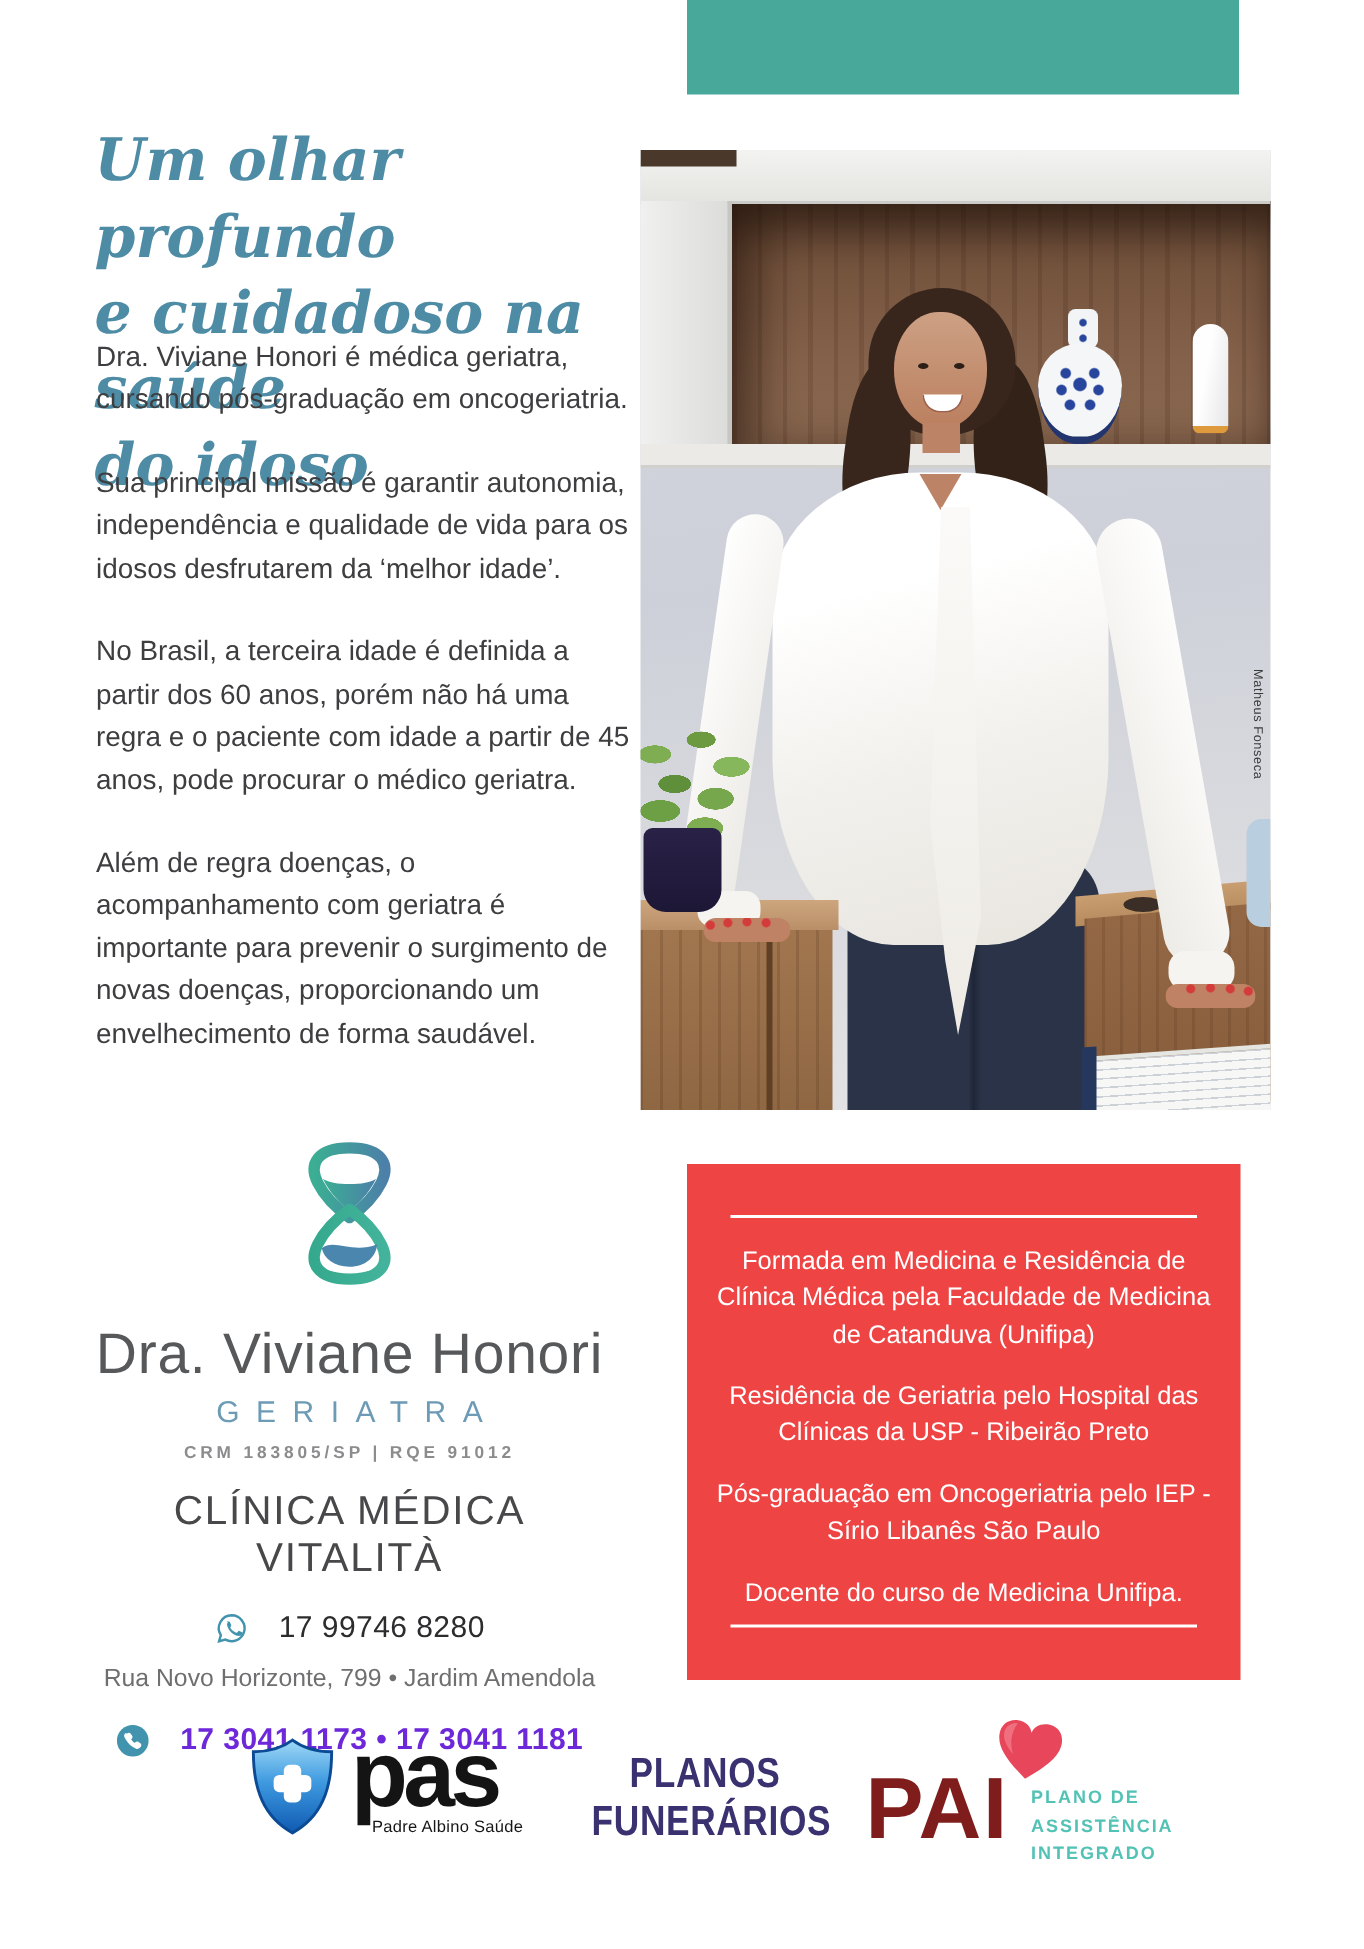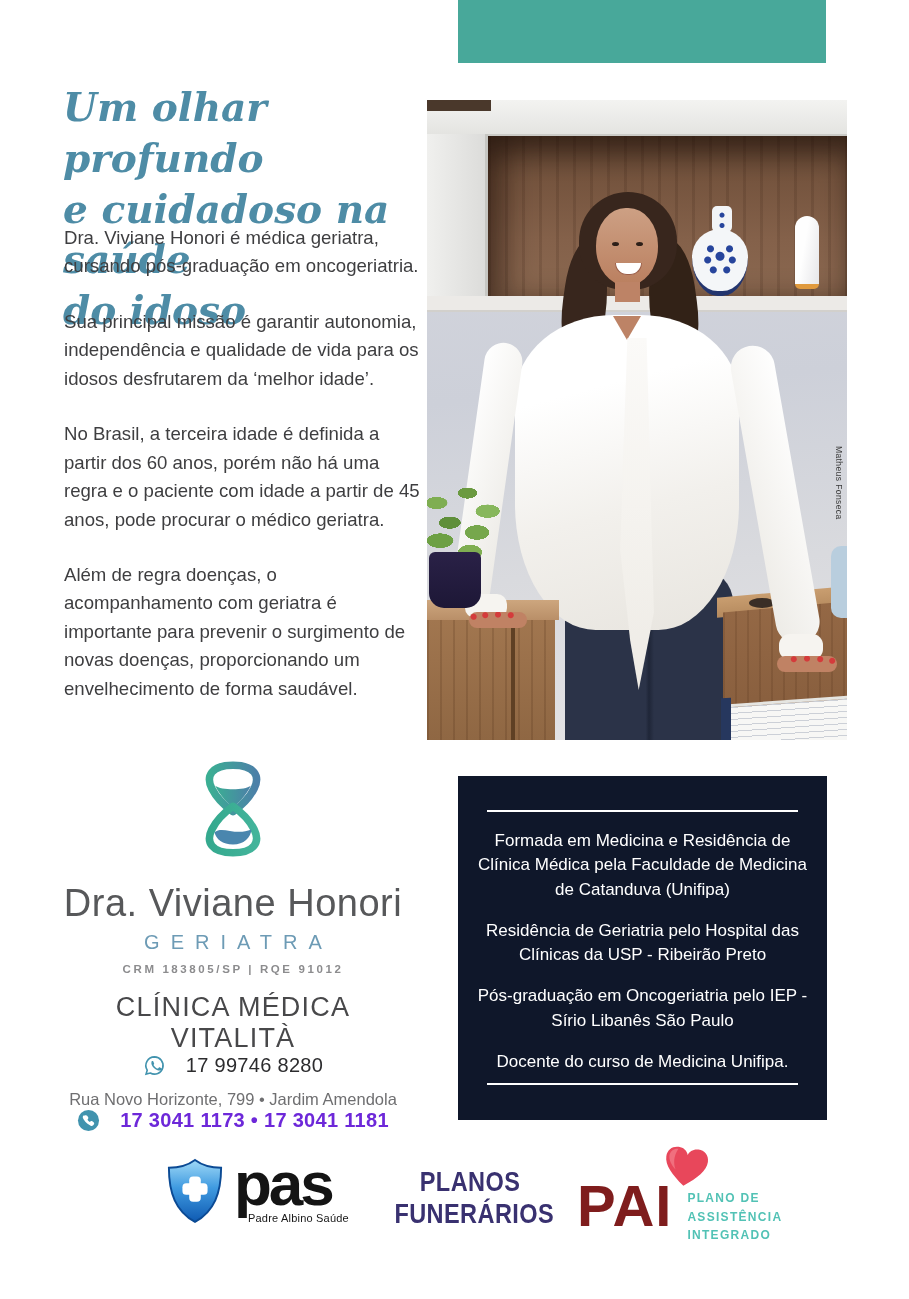--- a/index.html
+++ b/index.html
@@ -99,27 +99,27 @@
 
   
   .brand{position:absolute;left:58px;top:740px;width:350px;text-align:center;}
   .brand svg{display:block;margin:0 auto 6px;}
   .doc-name{font-size:38px;color:#57585A;letter-spacing:.5px;line-height:1.05;}
   .doc-spec{margin-top:7px;font-size:20px;color:#6D9BB5;letter-spacing:11px;text-indent:11px;}
   .doc-crm{margin-top:9px;font-size:11.5px;font-weight:700;color:#8C8C8E;letter-spacing:2.6px;}
 
   .clinic{position:absolute;left:58px;top:992px;width:350px;text-align:center;}
   .clinic-name{font-size:27px;letter-spacing:1.2px;color:#48484A;}
-  .contact-row{margin-top:0;display:flex;justify-content:center;align-items:center;gap:20px;}
+  .contact-row{margin-top:20px;display:flex;justify-content:center;align-items:center;gap:20px;}
   .wa-num{font-size:20px;font-weight:500;color:#2C2C2E;letter-spacing:.3px;}
   .addr{margin-top:13px;font-size:16.5px;color:#6F6F71;}
   .tel-num{font-size:20px;font-weight:700;color:#6d28d9;letter-spacing:.3px;}
 
   
-  .cred-box{position:absolute;left:458px;top:776px;width:369px;height:344px;background:#0f172a;}
+  .cred-box{position:absolute;left:458px;top:776px;width:369px;height:344px;background:#ef4444;}
   .cred-line{width:311px;height:2px;background:#fff;margin:0 auto;}
   .cred-line.top{margin-top:34px;}
   .cred-line.bottom{position:absolute;left:29px;bottom:35px;margin:0;}
   .cred-box p{width:332px;margin:17px auto 0;font-size:17px;line-height:1.43;color:#fff;text-align:center;}
 
   
   .pas{position:absolute;left:166px;top:1158px;display:flex;gap:10px;align-items:flex-end;}
   .pas-word{font-size:62px;font-weight:700;letter-spacing:-3px;line-height:.8;color:#141414;}
   .pas-tag{font-size:11px;color:#161616;margin-top:3px;padding-left:14px;letter-spacing:.2px;}
 

